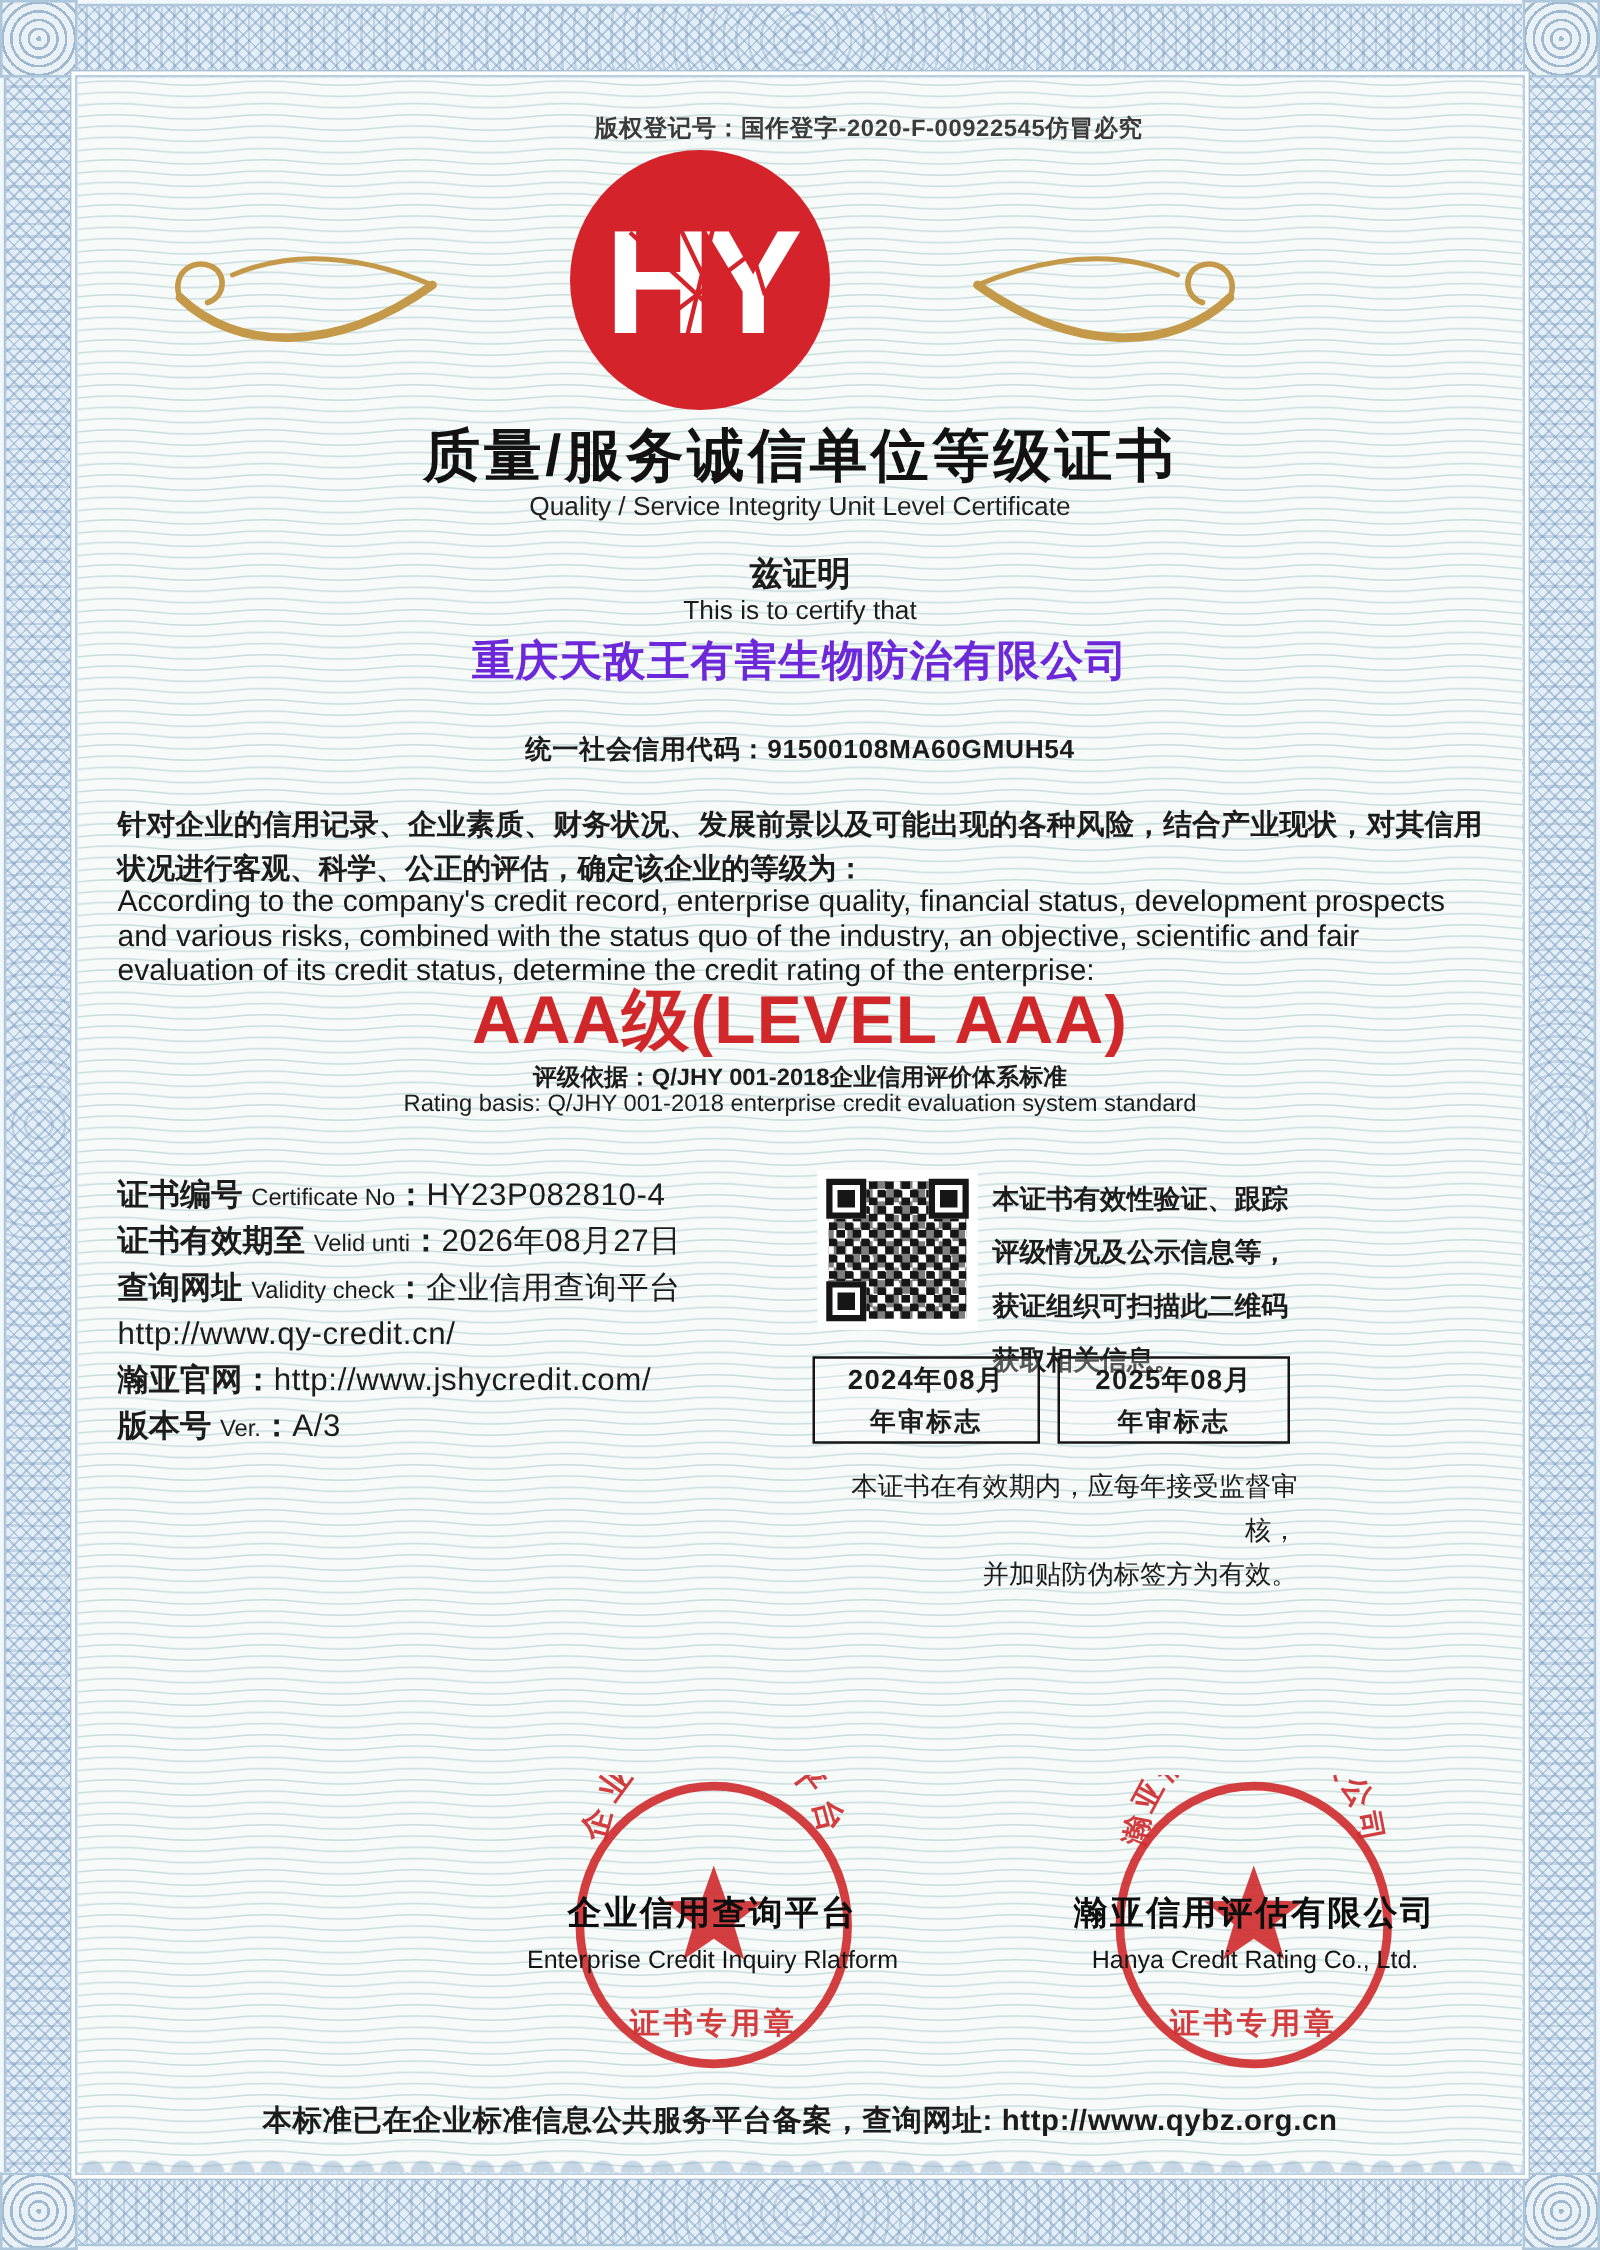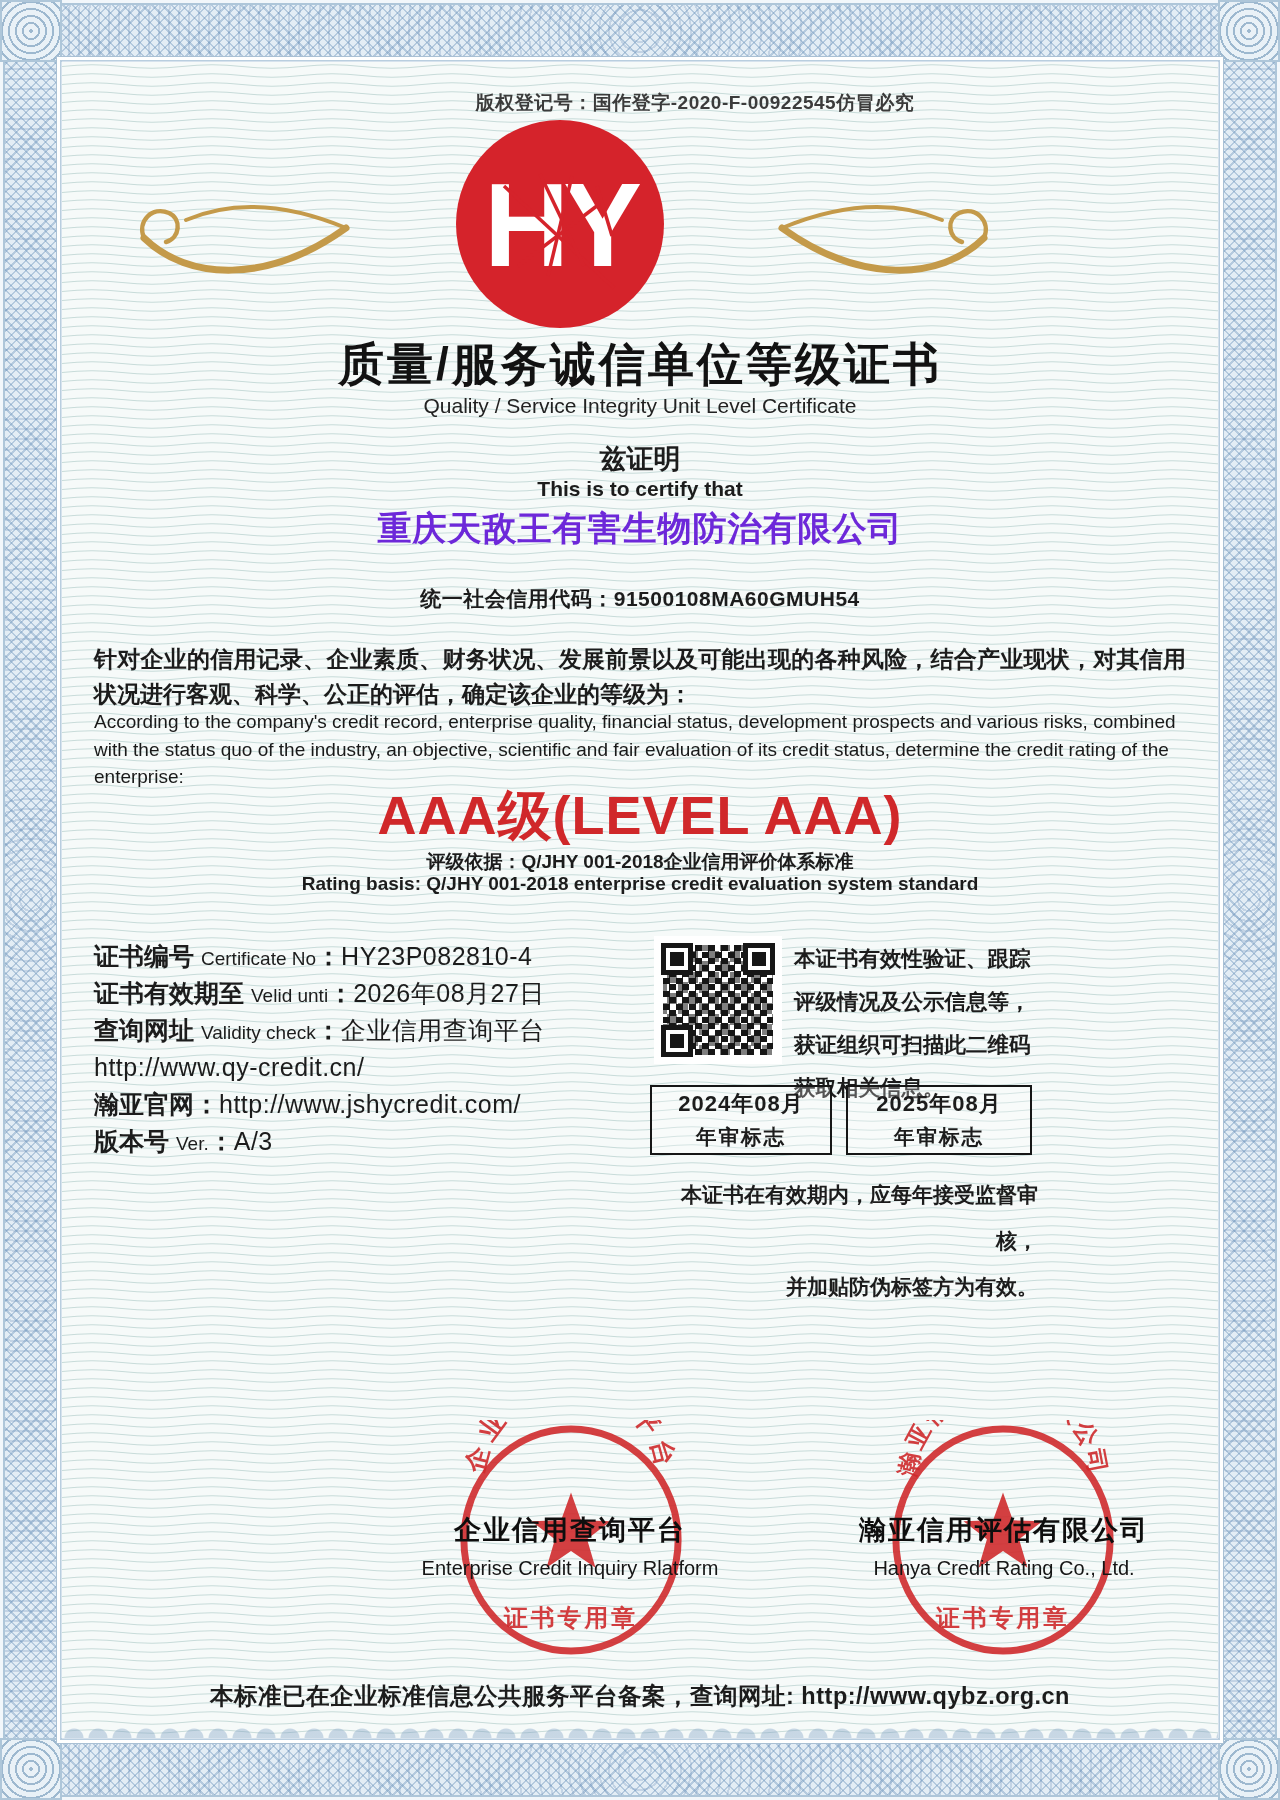--- a/index.html
+++ b/index.html
@@ -27,33 +27,33 @@
   .c-tl{top:0;left:0;} .c-tr{top:0;right:0;} .c-bl{bottom:0;left:0;} .c-br{bottom:0;right:0;}
   .lace{position:absolute;left:62px;right:62px;bottom:62px;height:24px;z-index:2;
     background-image:radial-gradient(circle at 12px 24px, rgba(125,158,195,.38) 9px, transparent 10px);
     background-size:24px 24px;}
   .inner-frame{position:absolute;inset:56px;z-index:3;pointer-events:none;
     border:1px solid #a9c0d4;box-shadow:inset 0 0 0 3px #ffffff, inset 0 0 0 4.5px #b9cedf;}
   
   .wave-bg{position:absolute;left:62px;top:62px;width:1156px;height:1676px;z-index:0;}
   
   .abs{position:absolute;z-index:4;}
-  .ctr{left:0;right:0;text-align:center;font-weight:bold;}
+  .ctr{left:0;right:0;text-align:center;}
   .copyright{top:90px;padding-left:110px;font-size:19px;font-weight:600;color:#3b3b3b;letter-spacing:.5px;}
   .logo-svg{left:452px;top:116px;}
   .fl-left{left:138px;top:186px;} .fl-right{left:778px;top:186px;}
   .title-zh{top:334px;font-size:46px;font-weight:900;letter-spacing:3px;color:#121212;}
   .title-en{top:394px;font-size:21px;font-weight:500;color:#222;}
   .certify-zh{top:441px;font-size:27px;font-weight:600;}
   .certify-en{top:477px;font-size:21px;}
   .company{top:506px;font-size:34px;font-weight:900;letter-spacing:1px;color:#6d28d9;}
   .code-line{top:537px;font-size:21px;font-weight:600;letter-spacing:.5px;margin-top:48px;}
   .addr-line{top:579px;font-size:21px;font-weight:600;letter-spacing:.5px;}
   .para-zh{top:642px;left:94px;width:1092px;font-size:23px;font-weight:600;line-height:35px;text-align:justify;}
-  .para-en{top:708px;left:94px;width:1092px;font-size:19px;line-height:27.5px;text-align:left;color:#191919;}
+  .para-en{top:708px;left:94px;width:1092px;font-size:24px;line-height:27.5px;text-align:left;color:#191919;}
   .aaa{top:780px;font-size:54px;font-weight:900;letter-spacing:1px;}
   .basis-zh{top:849px;font-size:19px;font-weight:600;}
   .basis-en{top:873px;font-size:19px;}
   .details{top:943px;left:94px;width:560px;}
   .detail-line{margin-bottom:7px;line-height:27px;white-space:nowrap;}
   .dzh{font-size:25px;font-weight:600;}
   .den{font-size:19px;font-weight:500;margin-left:7px;}
   .dsep{font-size:25px;font-weight:600;}
   .dval{font-size:25px;font-weight:500;letter-spacing:.5px;}
   
@@ -66,21 +66,21 @@
     background-size:21px 21px;background-position:4px 6px;opacity:.55;}
   .finder{position:absolute;width:32px;height:32px;background:#fff;border:5px solid #161616;box-sizing:border-box;}
   .finder:after{content:"";position:absolute;inset:4px;background:#161616;}
   .f-tl{top:2px;left:2px;} .f-tr{top:2px;right:2px;} .f-bl{bottom:2px;left:2px;}
   .qr-note{top:938px;left:794px;width:260px;font-size:21.5px;font-weight:600;line-height:43px;white-space:pre-line;}
   .annual-box{top:1085px;height:70px;border:2.5px solid #161616;box-sizing:border-box;
     display:flex;flex-direction:column;justify-content:center;align-items:center;background:rgba(255,255,255,.25);}
   .ab-1{left:650px;width:182px;} .ab-2{left:846px;width:186px;}
   .annual-date{font-size:22px;font-weight:600;letter-spacing:1px;}
   .annual-label{font-size:20.5px;font-weight:600;margin-top:4px;letter-spacing:2px;}
-  .annual-note{top:1172px;left:650px;width:388px;font-size:21px;font-weight:700;line-height:46px;
+  .annual-note{top:1172px;left:650px;width:388px;font-size:21px;font-weight:400;line-height:35px;
     white-space:pre-line;text-align:right;}
   
   .stamp{z-index:4;} .st-1{left:452px;top:1420px;} .st-2{left:884px;top:1420px;}
   .signer{z-index:5;text-align:center;}
   .sg-zh{font-size:27px;font-weight:700;letter-spacing:2px;color:#0e0e0e;}
   .sg-en{font-size:20px;font-weight:500;margin-top:9px;color:#151515;}
   .sn-1{left:392px;top:1512px;width:356px;} .sn-2{left:812px;top:1512px;width:384px;}
   .footer-line{top:1680px;font-size:23.5px;font-weight:600;letter-spacing:.5px;}
 </style>
 </head>

